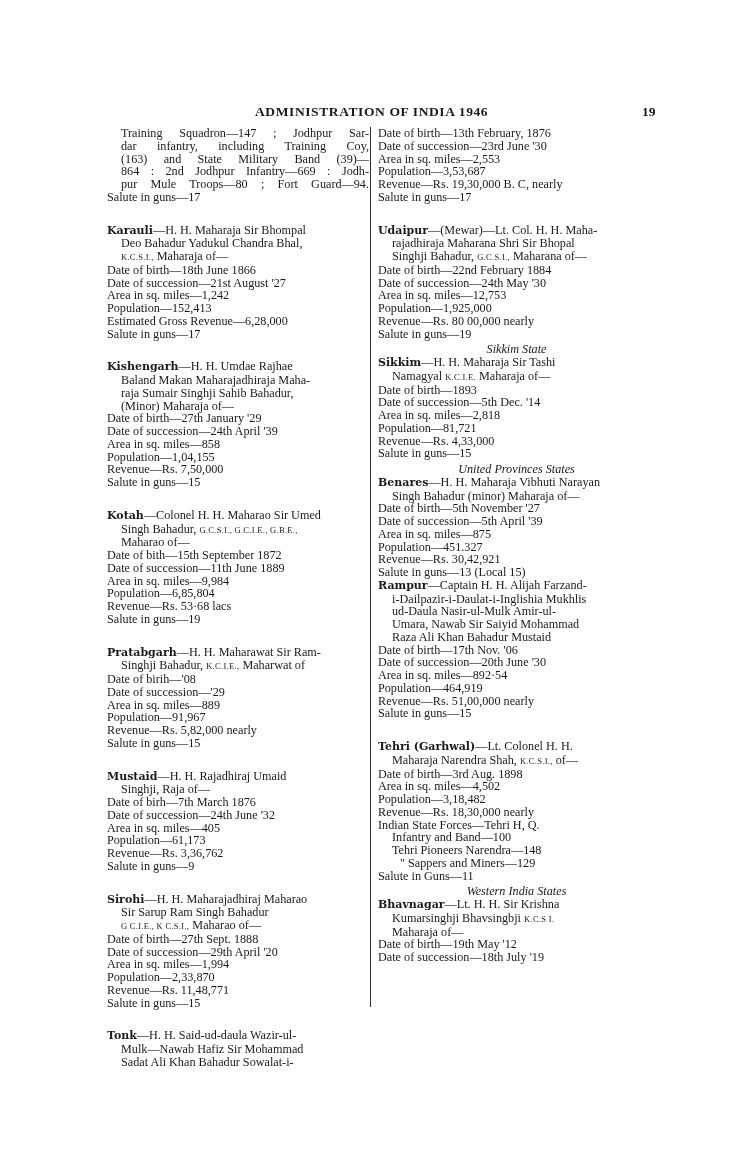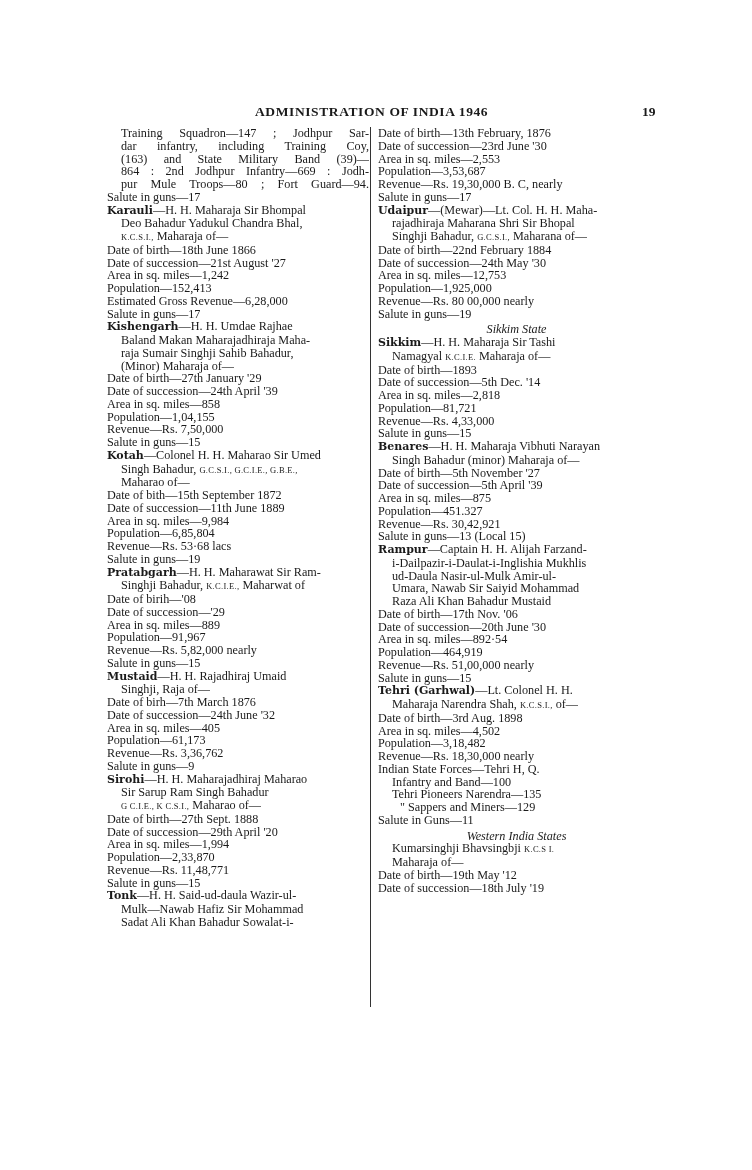--- a/index.html
+++ b/index.html
@@ -14,21 +14,21 @@
          font-size: 12.2px; line-height: 12.75px; }
   .col-left { left: 107px; width: 262px; }
   .col-right { left: 378px; width: 277px; }
   .divider { position: absolute; left: 370px; top: 127px; width: 1px; height: 880px; background: #333; }
   .line { white-space: nowrap; text-align: justify; text-align-last: left; display: block; }
   .just { text-align: justify; text-align-last: justify; white-space: normal; }
   .indent { padding-left: 14px; }
   .indent2 { padding-left: 22px; }
   .name { font-weight: bold; font-family: "DejaVu Serif", serif; font-size: 11px; }
   .sc { font-size: 8.5px; letter-spacing: 0.3px; }
-  .entry { margin-top: 0; }
+  .entry { margin-top: 20px; }
   .section-head { font-style: italic; text-align: center; display: block; margin-top: 3px; }
 </style>
 </head>
 <body>
 
 <div class="header">
   <span class="header-title">ADMINISTRATION OF INDIA 1946</span>
   <span class="page-number">19</span>
 </div>
 
@@ -152,20 +152,21 @@
     <span class="line"><span class="name">Sikkim</span><span>—H.  H.   Maharaja   Sir   Tashi</span></span>
     <span class="line indent"><span>Namagyal </span><span class="sc">K.C.I.E.</span><span> Maharaja of—</span></span>
     <span class="line">Date of birth—1893</span>
     <span class="line">Date of succession—5th Dec. '14</span>
     <span class="line">Area in sq. miles—2,818</span>
     <span class="line">Population—81,721</span>
     <span class="line">Revenue—Rs. 4,33,000</span>
     <span class="line">Salute in guns—15</span>
   </div>
 
+  <span class="section-head">United Provinces States</span>
 
   <div>
     <span class="line"><span class="name">Benares</span><span>—H. H. Maharaja Vibhuti Narayan</span></span>
     <span class="line indent">Singh Bahadur (minor) Maharaja of—</span>
     <span class="line">Date of birth—5th November '27</span>
     <span class="line">Date of succession—5th April '39</span>
     <span class="line">Area in sq. miles—875</span>
     <span class="line">Population—451.327</span>
     <span class="line">Revenue—Rs. 30,42,921</span>
     <span class="line">Salute in guns—13 (Local 15)</span>
@@ -187,26 +188,27 @@
 
   <div class="entry">
     <span class="line"><span class="name">Tehri (Garhwal)</span><span>—Lt.   Colonel   H.   H.</span></span>
     <span class="line indent"><span>Maharaja Narendra Shah, </span><span class="sc">K.C.S.I.,</span><span> of—</span></span>
     <span class="line">Date of birth—3rd Aug. 1898</span>
     <span class="line">Area in sq. miles—4,502</span>
     <span class="line">Population—3,18,482</span>
     <span class="line">Revenue—Rs. 18,30,000 nearly</span>
     <span class="line">Indian   State   Forces—Tehri   H,  Q.</span>
     <span class="line indent">Infantry and Band—100</span>
-    <span class="line indent">Tehri Pioneers Narendra—135</span>
+    <span class="line indent">Tehri Pioneers Narendra—148</span>
     <span class="line indent2">"  Sappers and Miners—129</span>
     <span class="line">Salute in Guns—11</span>
   </div>
 
   <span class="section-head">Western India States</span>
 
   <div>
+    <span class="line"><span class="name">Bhavnagar</span><span>—Lt.   H.   H.   Sir   Krishna</span></span>
     <span class="line indent"><span>Kumarsinghji    Bhavsingbji  </span><span class="sc">K.C.S I.</span></span>
     <span class="line indent">Maharaja of—</span>
     <span class="line">Date of birth—19th May '12</span>
     <span class="line">Date of succession—18th July '19</span>
   </div>
 </div>
 
 </body></html>

